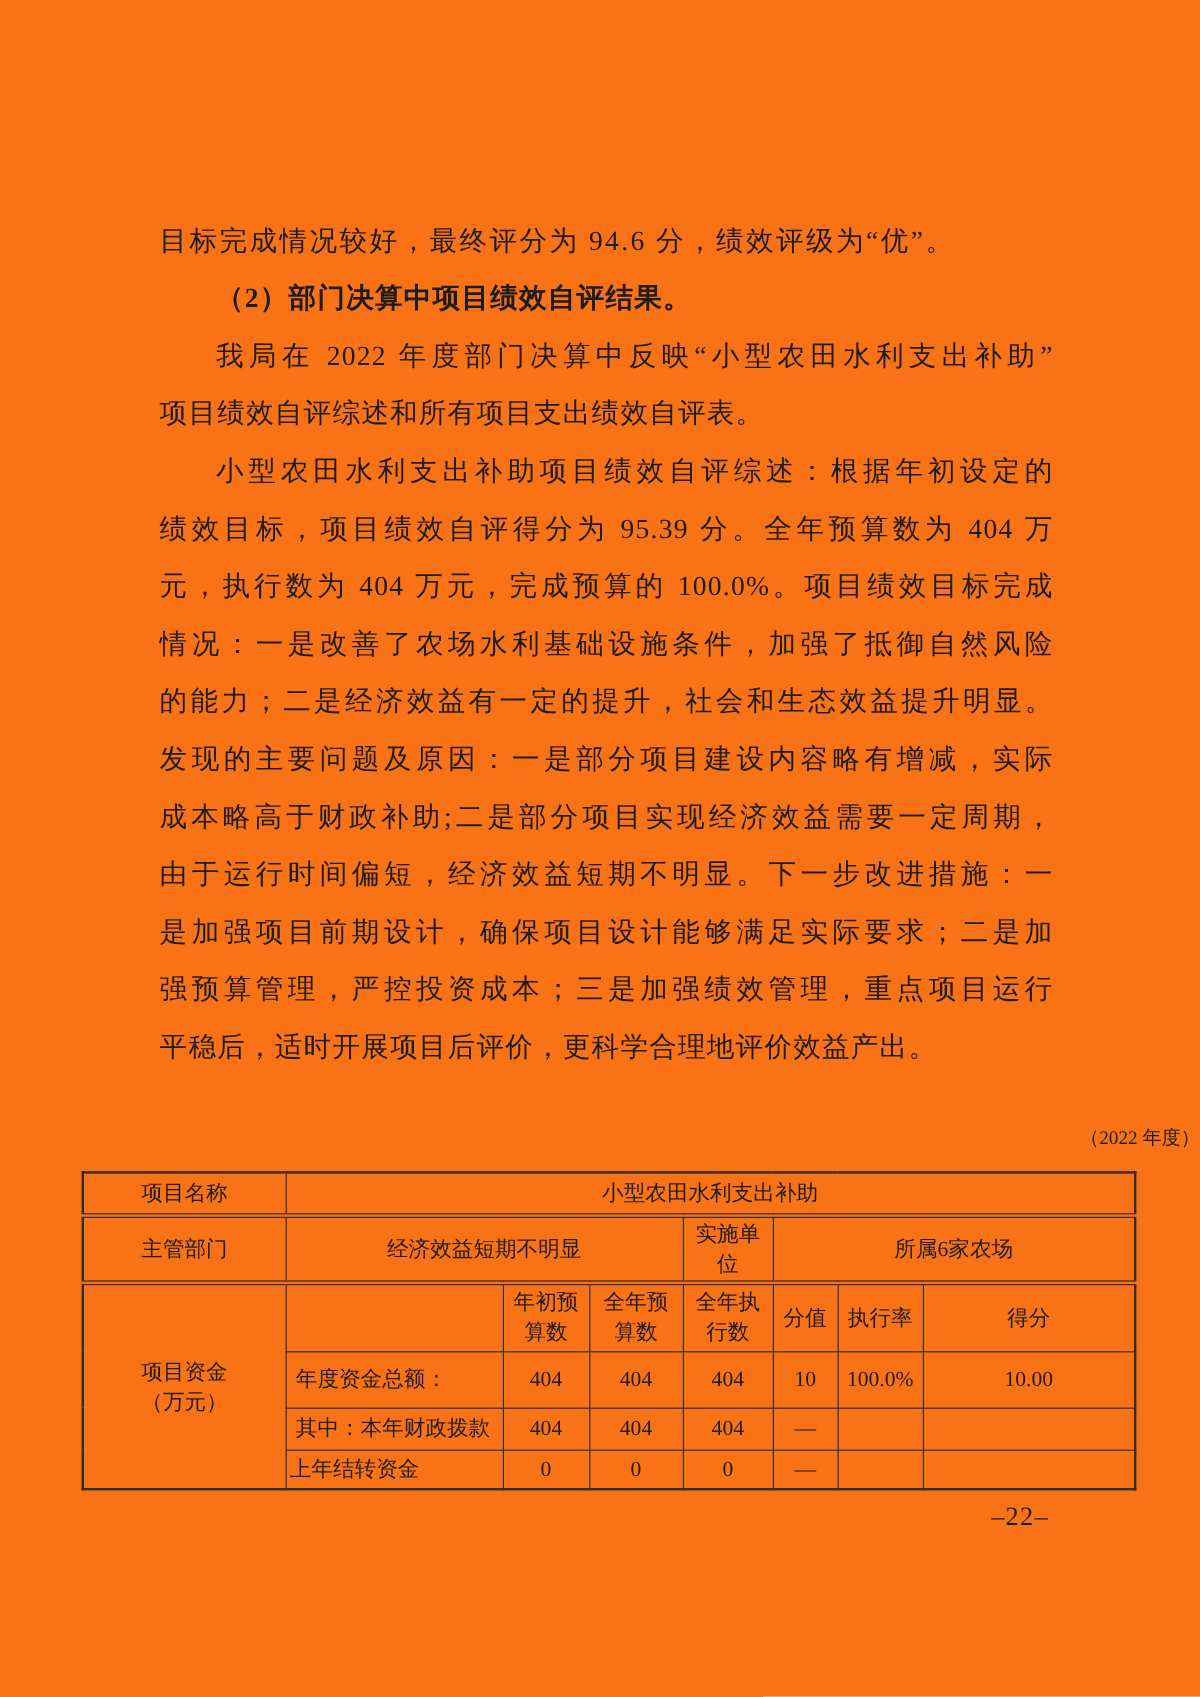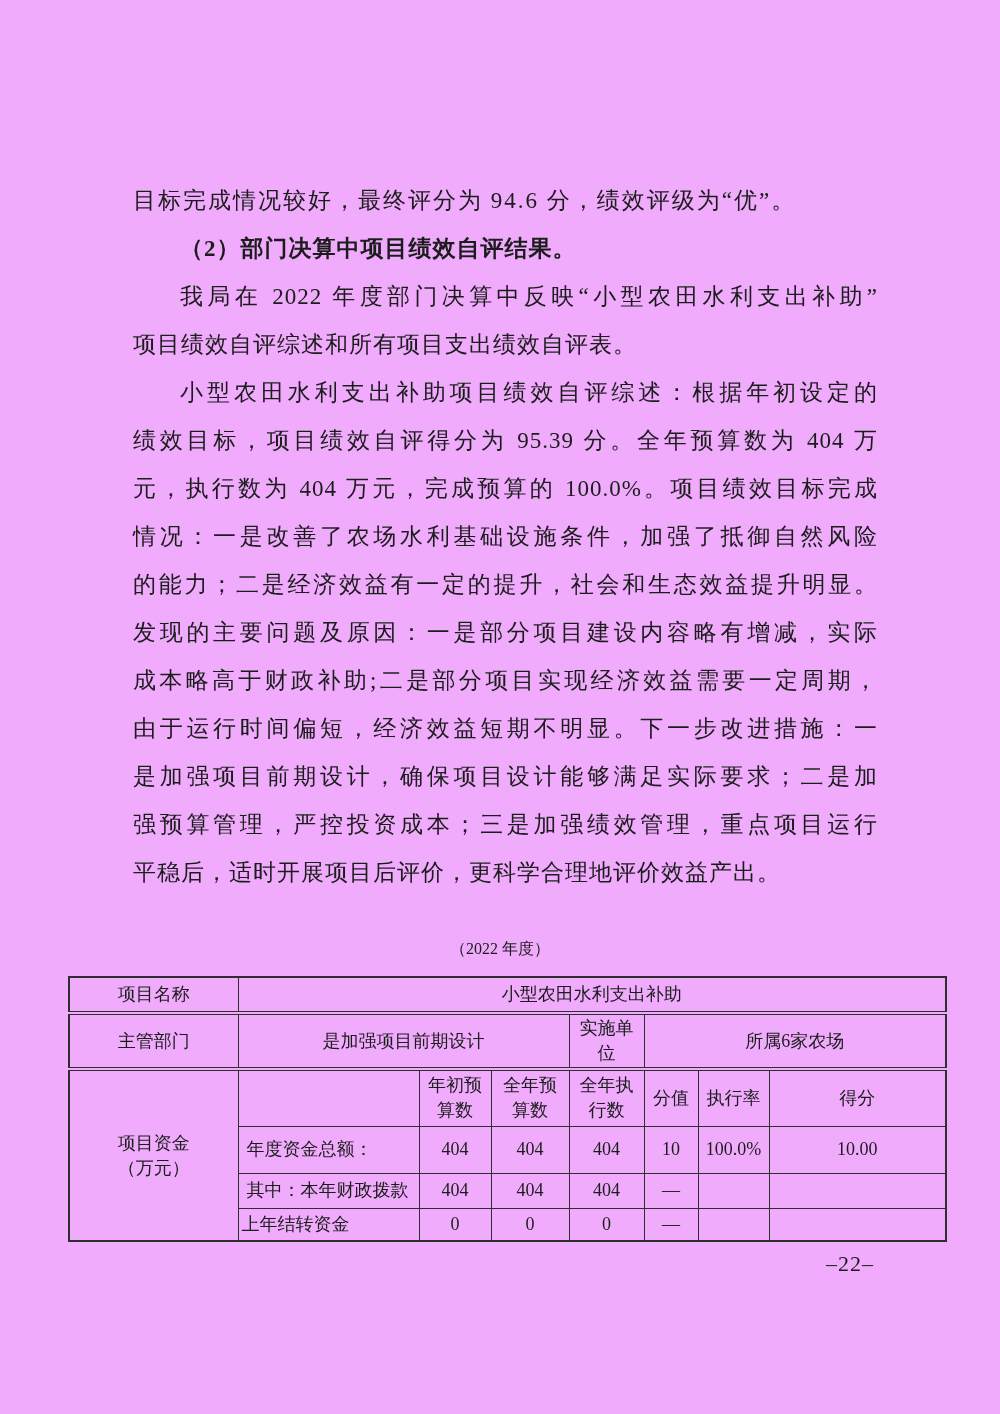--- a/index.html
+++ b/index.html
@@ -1,21 +1,21 @@
 <!DOCTYPE html>
 <html><head>
 <meta charset="utf-8">
 <style>
   * { margin: 0; padding: 0; box-sizing: border-box; }
   html, body { background: #ffffff; }
   .page {
     position: relative;
     width: 1000px;
     height: 1414px;
-    background: #f0abfc;
+    background: #f97316;
     font-family: "Liberation Serif", serif;
     color: #1c1c1c;
     overflow: hidden;
   }
   
   .body-text {
     position: absolute;
     left: 133px;
     top: 177px;
     width: 745px;
@@ -44,21 +44,21 @@
     font-weight: bold;
     font-size: 27px;
     line-height: 34px;
     letter-spacing: 1px;
   }
   .table-subtitle {
     position: absolute;
     top: 938px;
     left: 0;
     width: 100%;
-    text-align: center;
+    text-align: right;
     font-size: 16px;
     line-height: 22px;
   }
 
   
   table.eval {
     position: absolute;
     left: 68px;
     top: 976px;
     width: 877px;
@@ -132,21 +132,21 @@
       <col style="width:71px">
       <col style="width:177px">
     </colgroup>
     <tbody>
       <tr class="r1">
         <td class="dbl">项目名称</td>
         <td class="dbl" colspan="7">小型农田水利支出补助</td>
       </tr>
       <tr class="r2">
         <td class="dbl">主管部门</td>
-        <td class="dbl" colspan="3">是加强项目前期设计</td>
+        <td class="dbl" colspan="3">经济效益短期不明显</td>
         <td class="dbl">实施单位</td>
         <td class="dbl" colspan="3">所属6家农场</td>
       </tr>
       <tr class="r3">
         <td rowspan="4">
           <div>项目资金</div>
           <div>（万元）</div>
         </td>
         <td></td>
         <td>年初预算数</td>

